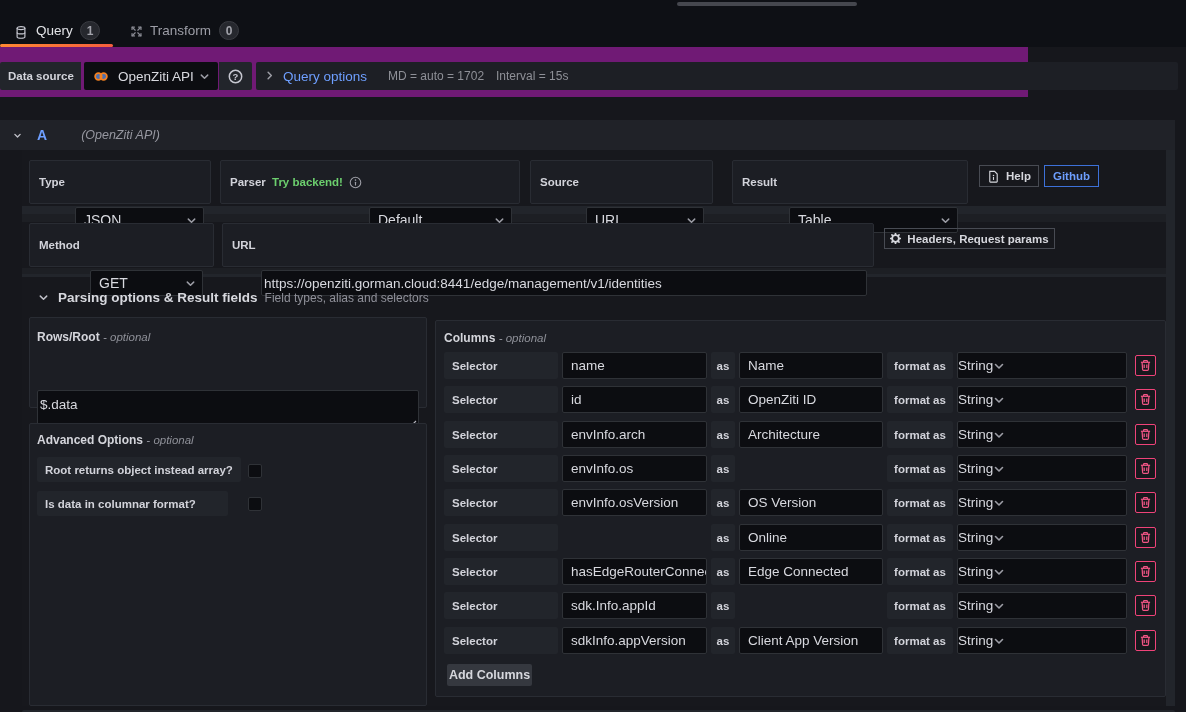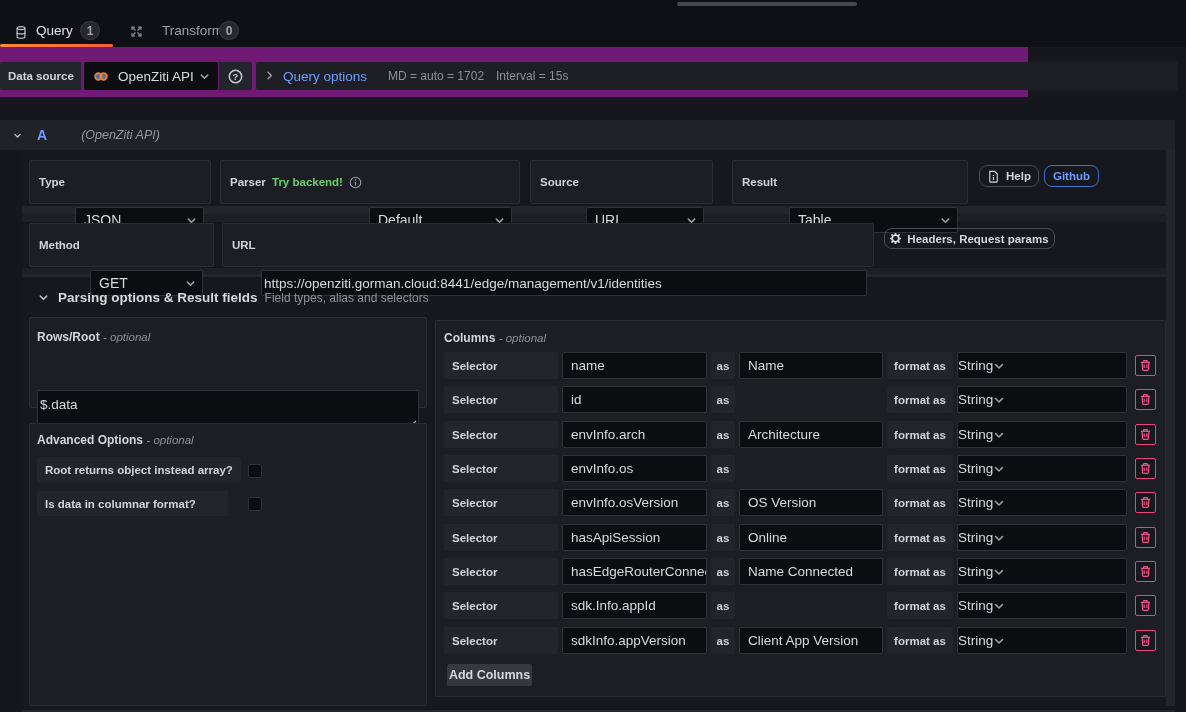--- a/index.html
+++ b/index.html
@@ -34,21 +34,21 @@
 #gap2a { position:absolute; left:22px; top:268px; width:1144px; height:6px; background:#1d1f24; }
 #contC { top:277px; height:429px; }
 .fg { position:absolute; background:#1c1e24; border:1px solid #292c33; border-radius:2px; }
 .fgl { position:absolute; color:#d2d3da; font-size:11.5px; font-weight:700; white-space:nowrap; }
 .sel, .inp { position:absolute; background:#0c0d11; border:1px solid #2f3237; border-radius:2px;
   display:flex; align-items:center; color:#d8d9df; font-size:14px;margin-top:38px; }
 .sel span { padding-left:8px; flex:1; white-space:nowrap; overflow:hidden; }
 .inp span { padding-left:2px; white-space:nowrap; overflow:hidden; }
 .sel svg.chev { margin-right:6px; flex:none; }
 .grn { color:#6ccf6e; font-weight:700; }
-.btn { position:absolute; height:22px; border:1px solid #484b53; border-radius:8px;
+.btn { position:absolute; height:22px; border:1px solid #484b53; border-radius:0;
   display:flex; align-items:center; justify-content:center; color:#d6d7dd;
   font-size:11.5px; font-weight:700; white-space:nowrap; }
 .panel { position:absolute; background:#1c1e24; border:1px solid #292c33; border-radius:2px; }
 .ptitle { position:absolute; color:#d4d5db; font-size:12px; font-weight:700; }
 .opt { font-weight:400; font-style:italic; color:#8e9098; font-size:11.5px; }
 .lbox { position:absolute; height:100%; background:#22252b; border-radius:2px;
   display:flex; align-items:center; color:#d2d3da; font-size:11.5px; font-weight:700; }
 .lbox span { padding:0 8px; white-space:nowrap; }
 .crow { position:absolute; left:0; width:731px; height:27px; }
 .cin { position:absolute; height:100%; background:#0c0d11; border:1px solid #2f3237; border-radius:2px;
@@ -79,21 +79,21 @@
     </div>
   <svg class="abs" style="left:130px;top:25px" width="13" height="13" viewBox="0 0 16 16">
     <g fill="none" stroke="#898a93" stroke-width="1.5" stroke-linecap="round" stroke-linejoin="round">
       <path d="M5.5 2.5 H2.5 V5.5"></path>
         <path d="M10.5 2.5 H13.5 V5.5"></path>
       <path d="M5.5 13.5 H2.5 V10.5"></path>
         <path d="M10.5 13.5 H13.5 V10.5"></path>
       <path d="M2.8 2.8 L6.4 6.4 M13.2 2.8 L9.6 6.4 M2.8 13.2 L6.4 9.6 M13.2 13.2 L9.6 9.6"></path>
     </g>
   </svg>
-  <div class="tabtxt" style="left:162px;color:#9d9ea7;font-size:13.5px;font-weight:500">Transform</div>
+  <div class="tabtxt" style="left:150px;color:#9d9ea7;font-size:13.5px;font-weight:500">Transform</div>
   <div class="tabtxt" style="left:219px">
       <span class="badge">0</span>
     </div>
   <div id="underline"></div>
 </div>
 <div id="toolbar">
   <div class="abs" style="left:256px;top:15px;width:922px;height:28px;background:#1d1f25;border-radius:2px"></div>
   <div class="tbitem" id="dslabel">Data source</div>
   <div class="tbitem" id="dssel">
     <svg width="14" height="13" viewBox="0 0 14 13" style="margin-right:10px">
@@ -273,20 +273,23 @@
 <div class="crow" style="top:65px">
 <div class="lbox" style="left:8px;width:114px">
         <span>Selector</span>
       </div>
 <div class="cin" style="left:126px;width:145px">
         <span>id</span>
       </div>
 <div class="lbox" style="left:275px;width:24px;justify-content:center">
         <span>as</span>
       </div>
+<div class="cin" style="left:303px;width:144px">
+        <span>OpenZiti ID</span>
+      </div>
 <div class="lbox" style="left:451px;width:66px;justify-content:center">
         <span>format as</span>
       </div>
 <div class="csel" style="left:521px;width:170px">
         <span>String</span>
         <svg class="chev" width="12" height="12" viewBox="0 0 12 12">
           <path d="M2.5 4.5 L6 8 L9.5 4.5" fill="none" stroke="#9d9ea6" stroke-width="1.6" stroke-linecap="round" stroke-linejoin="round"></path>
         </svg>
       </div>
 <div class="tbtn" style="left:699px">
@@ -393,23 +396,20 @@
             <path d="M3.1 3.5 l0.5 7 a0.9 0.9 0 0 0 0.9 0.8 h4 a0.9 0.9 0 0 0 0.9 -0.8 l0.5 -7"></path>
             <path d="M5.2 5.4 v3.7 M7.8 5.4 v3.7"></path>
           </g>
         </svg>
       </div>
 </div>
 <div class="crow" style="top:203px">
 <div class="lbox" style="left:8px;width:114px">
         <span>Selector</span>
       </div>
-<div class="cin" style="left:126px;width:145px">
-        <span>hasApiSession</span>
-      </div>
 <div class="lbox" style="left:275px;width:24px;justify-content:center">
         <span>as</span>
       </div>
 <div class="cin" style="left:303px;width:144px">
         <span>Online</span>
       </div>
 <div class="lbox" style="left:451px;width:66px;justify-content:center">
         <span>format as</span>
       </div>
 <div class="csel" style="left:521px;width:170px">
@@ -433,21 +433,21 @@
 <div class="lbox" style="left:8px;width:114px">
         <span>Selector</span>
       </div>
 <div class="cin" style="left:126px;width:145px">
         <span>hasEdgeRouterConnection</span>
       </div>
 <div class="lbox" style="left:275px;width:24px;justify-content:center">
         <span>as</span>
       </div>
 <div class="cin" style="left:303px;width:144px">
-        <span>Name Connected</span>
+        <span>Edge Connected</span>
       </div>
 <div class="lbox" style="left:451px;width:66px;justify-content:center">
         <span>format as</span>
       </div>
 <div class="csel" style="left:521px;width:170px">
         <span>String</span>
         <svg class="chev" width="12" height="12" viewBox="0 0 12 12">
           <path d="M2.5 4.5 L6 8 L9.5 4.5" fill="none" stroke="#9d9ea6" stroke-width="1.6" stroke-linecap="round" stroke-linejoin="round"></path>
         </svg>
       </div>

